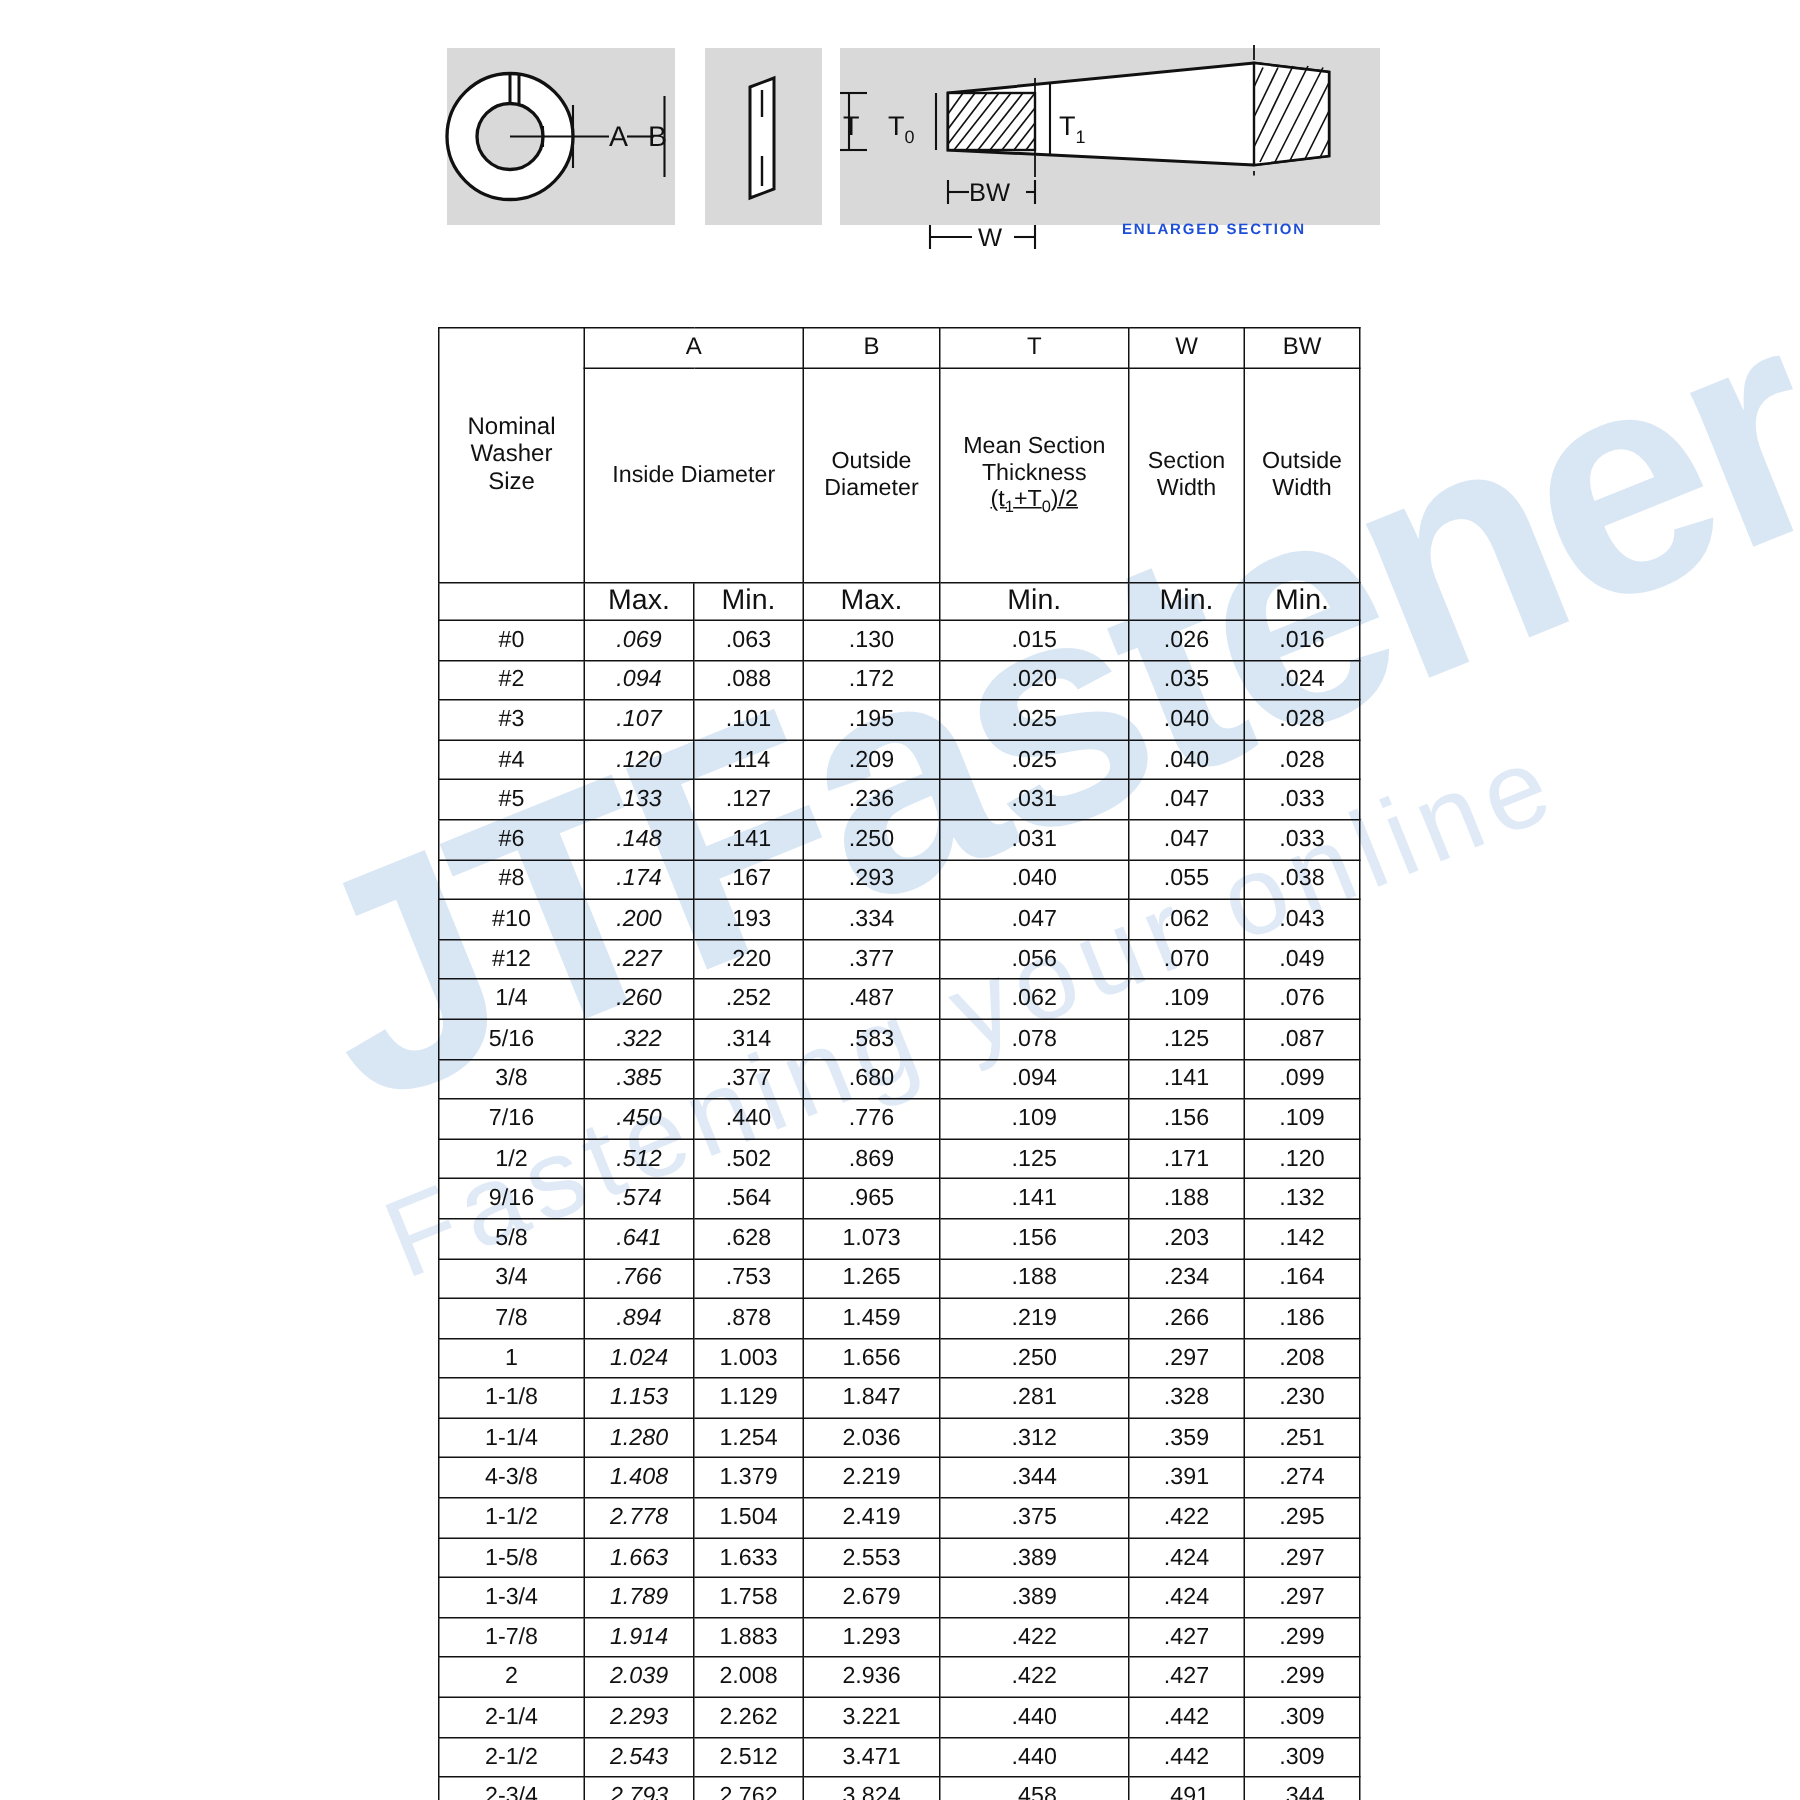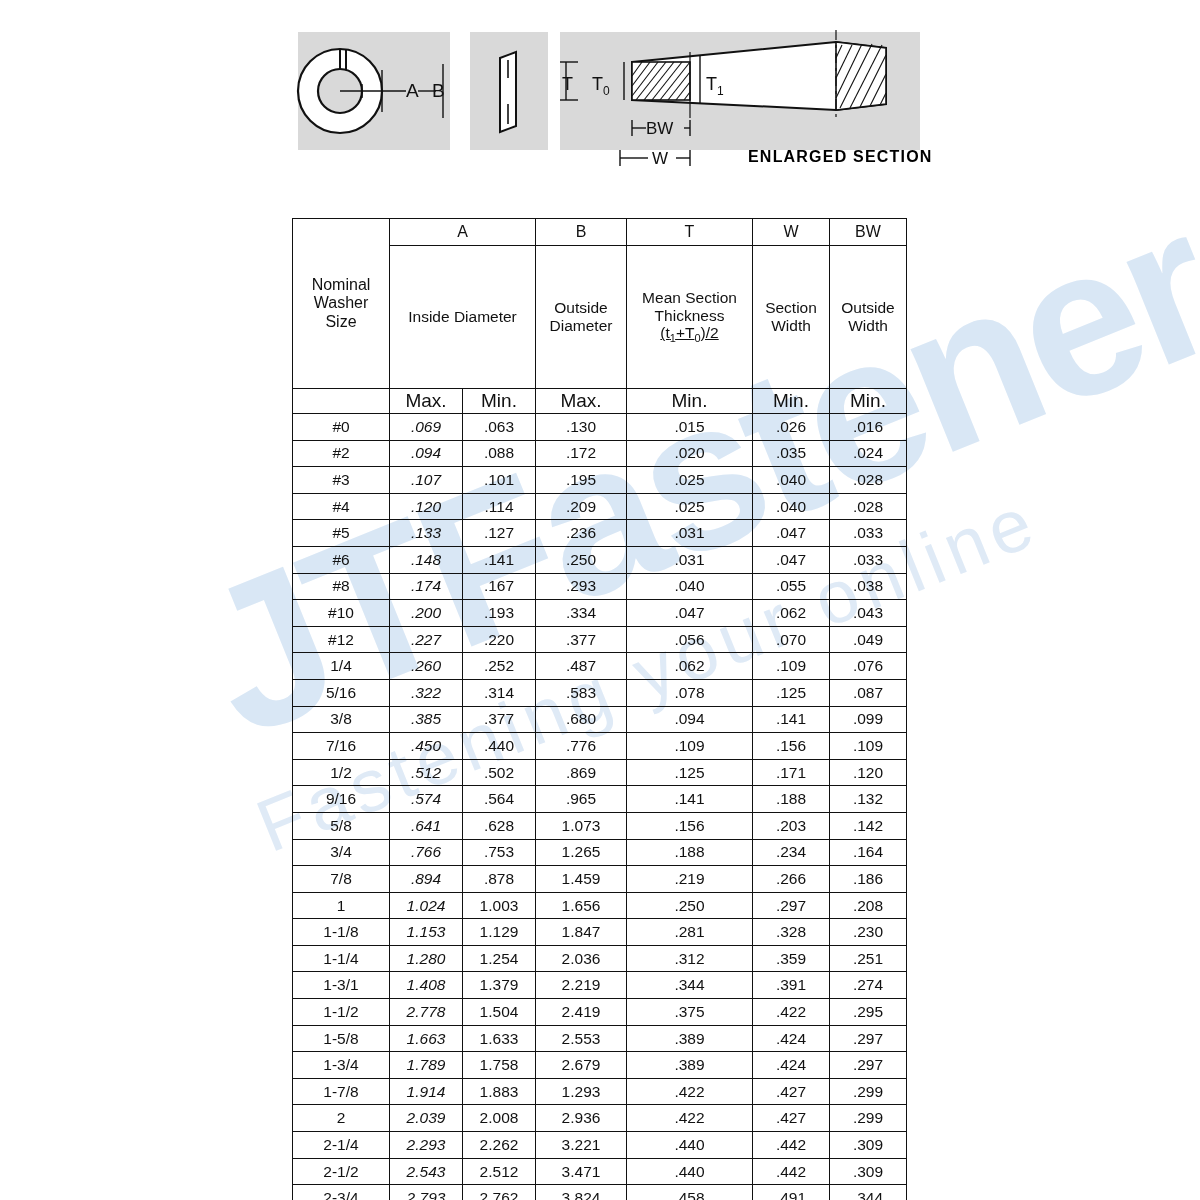--- a/index.html
+++ b/index.html
@@ -56,24 +56,24 @@
     left: 0; top: 0;
     width: 1200px;
     height: 200px;
     z-index: 2;
   }
 
   .enlarged-label {
     position: absolute;
     left: 748px;
     top: 148px;
-    font-size: 16px;
+    font-size: 10px;
     font-weight: bold;
     letter-spacing: 1.2px;
-    color: #000000;
+    color: #1d4ed8;
   }
 
   
   .table-wrap {
     position: absolute;
     left: 292px;
     top: 218px;
     z-index: 2;
   }
   table.spec {
@@ -447,21 +447,21 @@
         <tr>
           <td class="data size-cell">1-1/4</td>
           <td class="data a-max">1.280</td>
           <td class="data a-min">1.254</td>
           <td class="data b-max">2.036</td>
           <td class="data t-min">.312</td>
           <td class="data w-min">.359</td>
           <td class="data bw-min">.251</td>
         </tr>
         <tr>
-          <td class="data size-cell">1-3/1</td>
+          <td class="data size-cell">4-3/8</td>
           <td class="data a-max">1.408</td>
           <td class="data a-min">1.379</td>
           <td class="data b-max">2.219</td>
           <td class="data t-min">.344</td>
           <td class="data w-min">.391</td>
           <td class="data bw-min">.274</td>
         </tr>
         <tr>
           <td class="data size-cell">1-1/2</td>
           <td class="data a-max">2.778</td>

